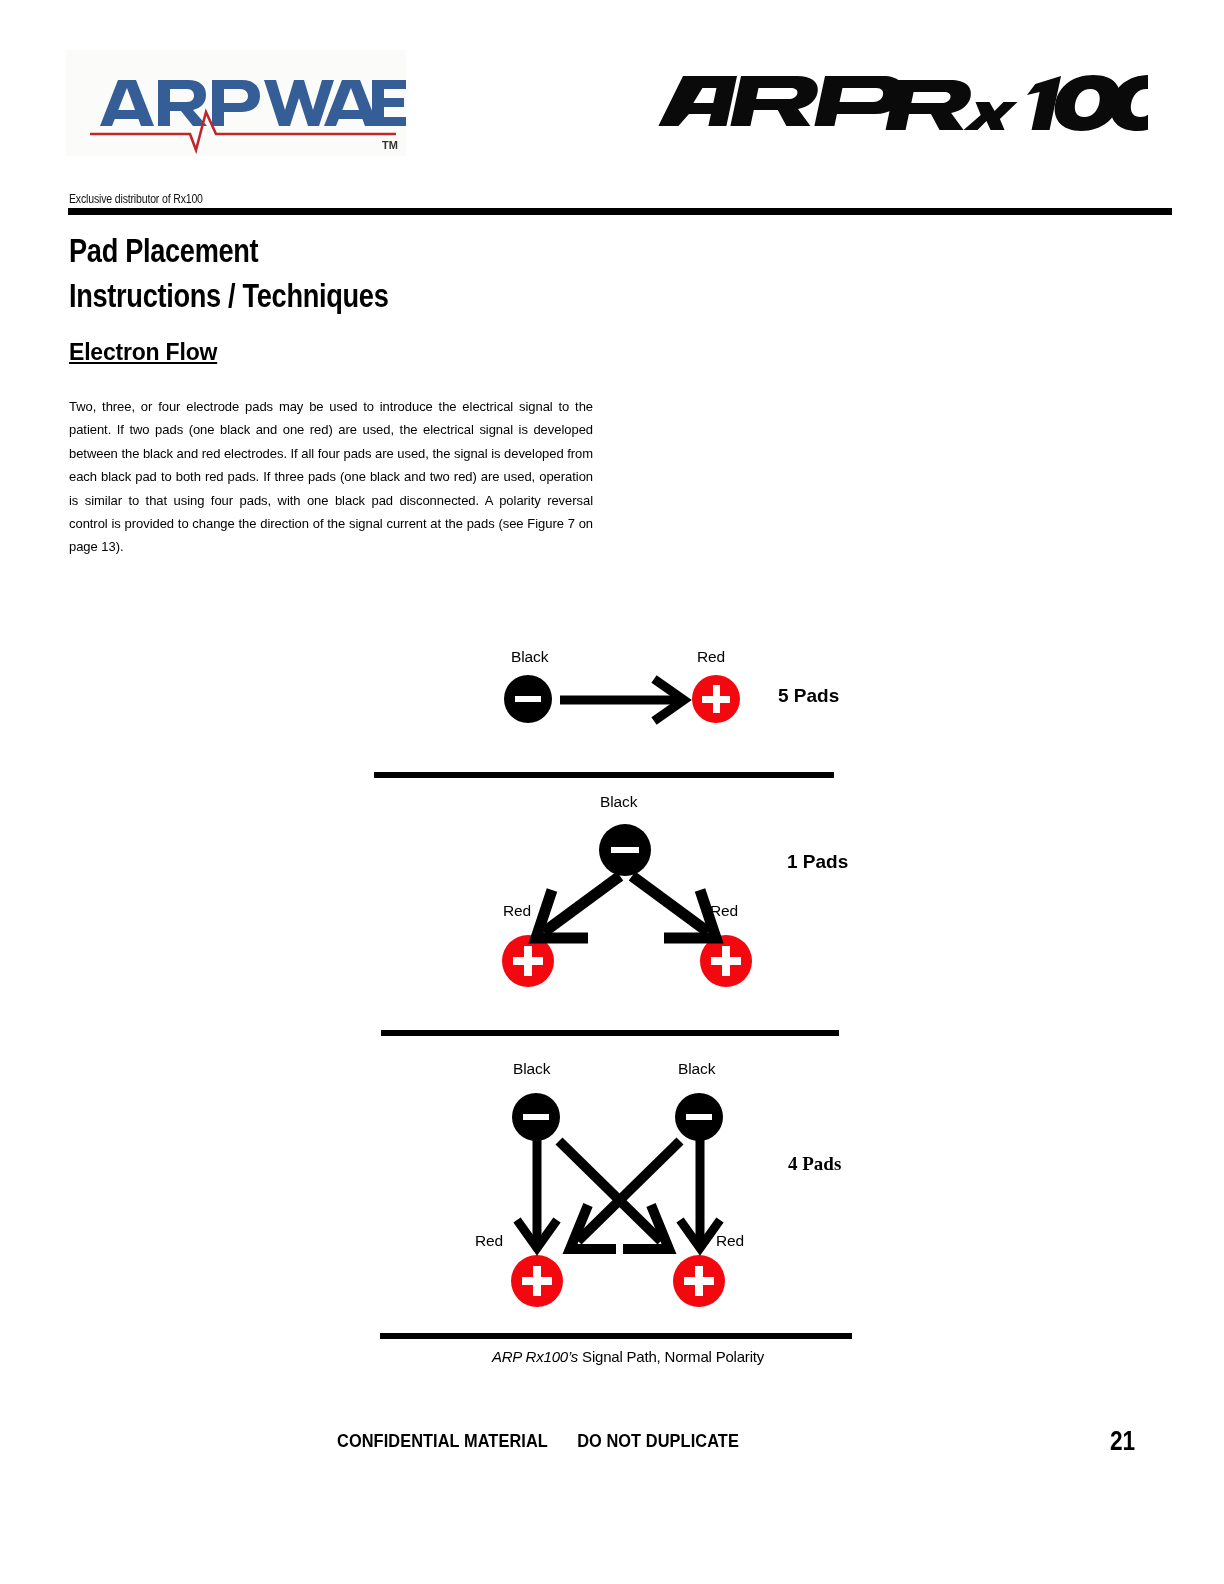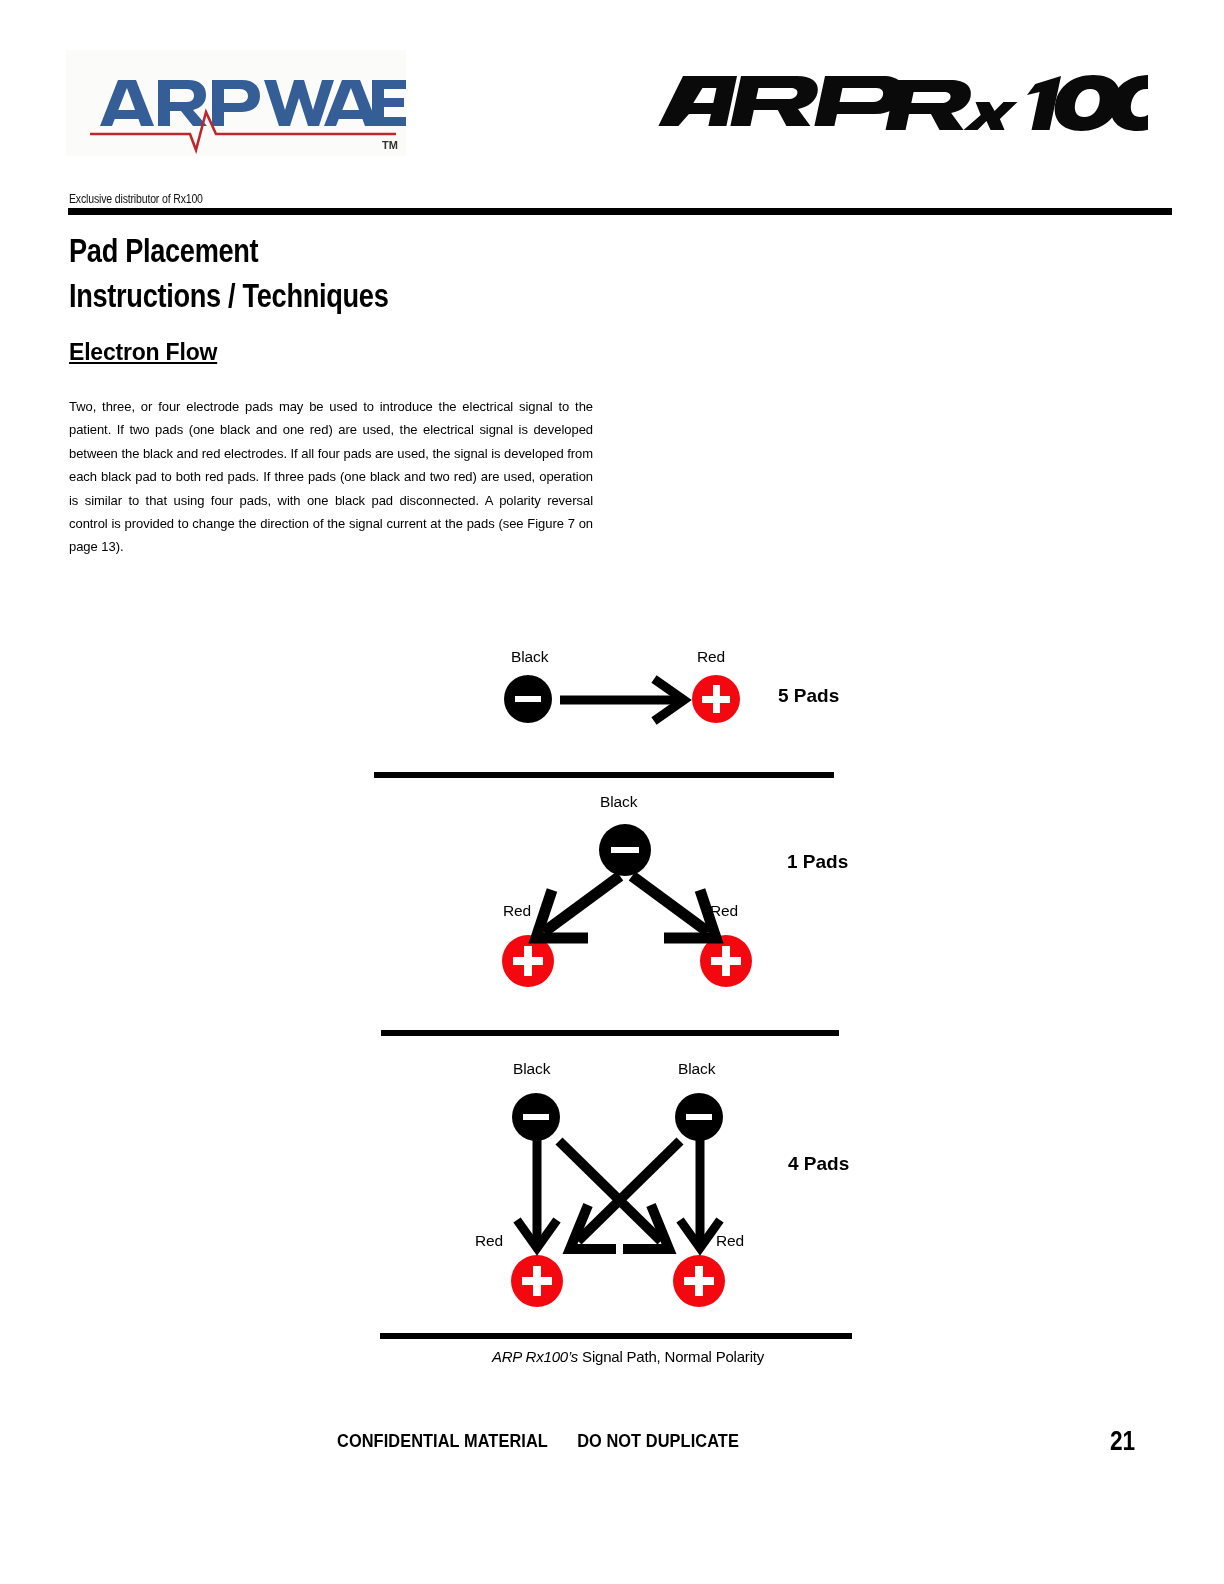--- a/index.html
+++ b/index.html
@@ -349,21 +349,21 @@
     <svg class="arrow-svg" style="left:535px; top:505px;" width="140" height="125">
       <line x1="8" y1="6" x2="110" y2="106" stroke="#000" stroke-width="10"></line>
       <polyline points="100,70 118,114 72,114" fill="none" stroke="#000" stroke-width="10" stroke-linejoin="miter"></polyline>
     </svg>
 
     <svg class="arrow-svg" style="left:532px; top:505px;" width="140" height="125">
       <line x1="132" y1="6" x2="30" y2="106" stroke="#000" stroke-width="10"></line>
       <polyline points="40,70 22,114 68,114" fill="none" stroke="#000" stroke-width="10" stroke-linejoin="miter"></polyline>
     </svg>
 
-    <div class="count-label" style="left:772px; top:523px;">4 Pads</div>
+    <div class="count-label" style="left:772px; top:523px;font-family:Liberation Serif, serif;">4 Pads</div>
   </div>
 
   <div class="sep sep-3" style="left:364px; top:703px; width:472px;"></div>
 
   <div class="caption" style="top:718px;">
     <span class="it">ARP Rx100’s</span><span> Signal Path, Normal Polarity</span>
   </div>
 </div>
 
 <div class="footer">

